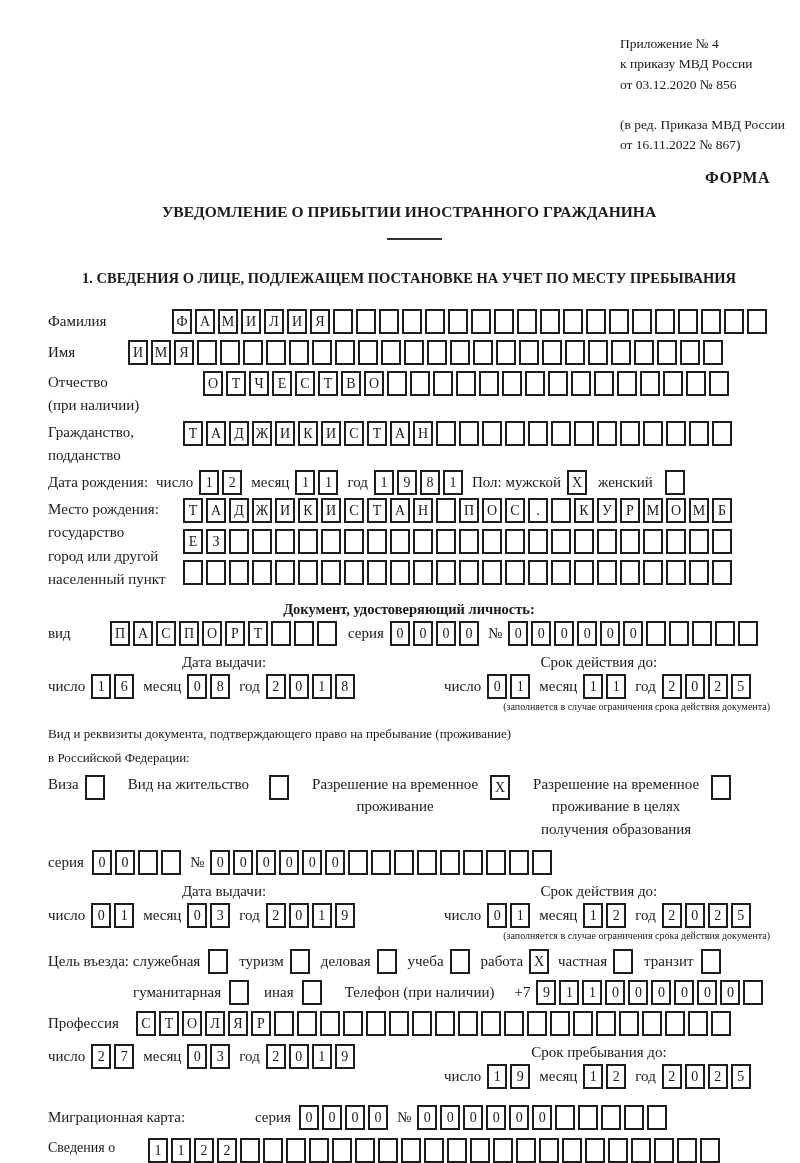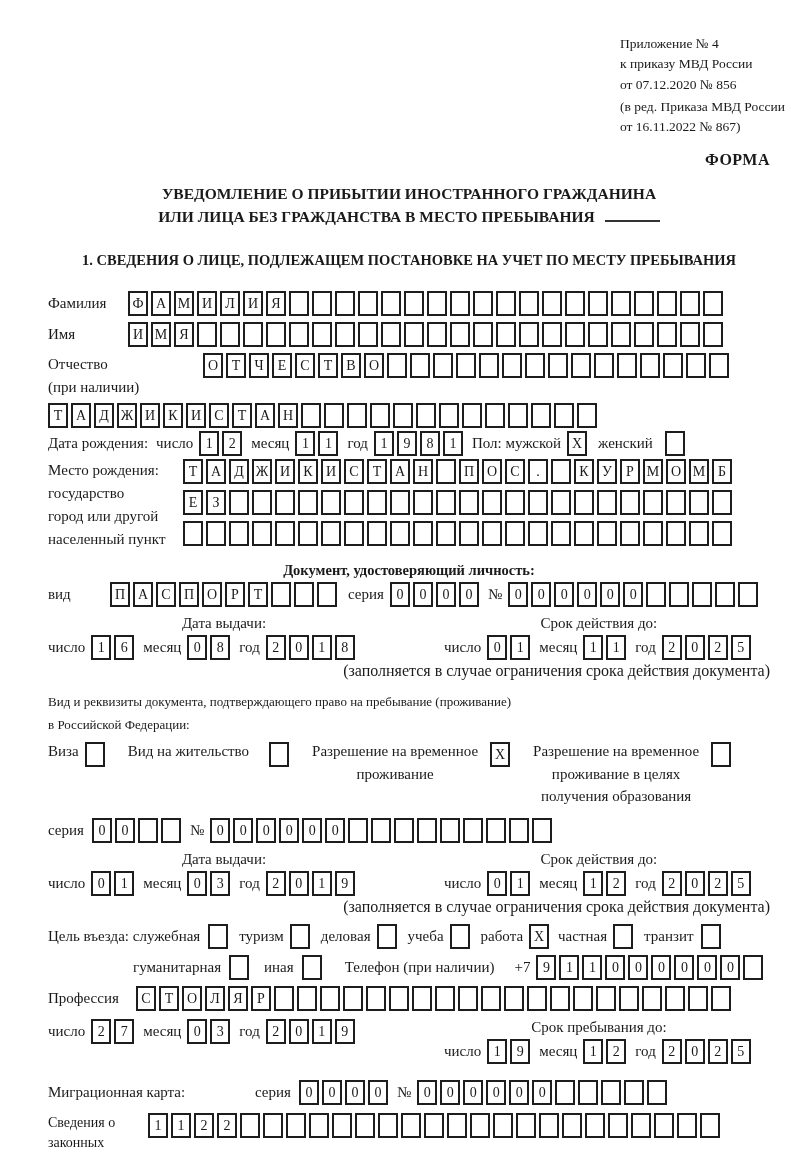--- a/index.html
+++ b/index.html
@@ -3,30 +3,30 @@
 <meta charset="utf-8">
 <style>
   html,body { margin:0; padding:0; background:#888; }
   .page {
     width:800px; height:1163px; box-sizing:border-box;
     margin:0 auto; background:#ffffff; color:#1a1a1a;
     font-family:"Liberation Serif","DejaVu Serif",serif;
     padding:34px 30px 0 48px; overflow:hidden; position:relative;
   }
   .annex { margin-left:572px; font-size:13.5px; line-height:1.5; white-space:nowrap; }
-  .annex .amend-first { margin-top:2px; }
+  .annex .amend-first { margin-top:20px; }
   .forma { text-align:right; font-weight:bold; font-size:16px; margin-top:14px; letter-spacing:.5px; }
   .title { text-align:center; font-weight:bold; font-size:15.5px; line-height:1.45; margin-top:14px; white-space:nowrap; }
   .blank-line { display:inline-block; width:55px; border-bottom:2px solid #333; height:14px; margin-left:10px; vertical-align:baseline; }
   .sec-heading { text-align:center; font-weight:bold; font-size:14.5px; margin-top:24px; white-space:nowrap; }
 
   .row { display:flex; align-items:center; margin-top:6px; white-space:nowrap; }
   .row.tight { margin-top:3px; }
   .lbl { font-size:15px; }
-  .small { font-size:16px; }
+  .small { font-size:10px; }
   .boxes { display:inline-flex; }
   .cell {
     width:16px; height:21px; border:2px solid #1d1d1d; margin-right:3px;
     display:inline-flex; align-items:center; justify-content:center;
     font-size:14px; line-height:21px; background:#fff; flex:0 0 auto;
   }
   .lblcol { display:flex; flex-direction:column; line-height:1.55; }
   .boxcol { display:flex; flex-direction:column; }
   .boxcol .boxes { margin-bottom:6px; }
   .w80  { width:80px;  flex:0 0 80px; }
@@ -55,35 +55,35 @@
   .reps .boxcol .boxes { margin-bottom:8px; }
 </style>
 </head>
 <body>
 
 <div class="page">
 
   <div class="annex">
     <div>Приложение № 4</div>
     <div>к приказу МВД России</div>
-    <div>от 07.12.2020 № 856</div>
+    <div>от 03.12.2020 № 856</div>
     <div class="amend-first">(в ред. Приказа МВД России</div>
     <div>от 16.11.2022 № 867)</div>
   </div>
 
   <div class="forma">ФОРМА</div>
 
   <div class="title">
     <div>УВЕДОМЛЕНИЕ О ПРИБЫТИИ ИНОСТРАННОГО ГРАЖДАНИНА</div>
-    <div><span>ИЛИ ЛИЦА БЕЗ ГРАЖДАНСТВА В МЕСТО ПРЕБЫВАНИЯ</span><span class="blank-line"></span></div>
+    <div><span class="blank-line"></span></div>
   </div>
 
   <div class="sec-heading">1. СВЕДЕНИЯ О ЛИЦЕ, ПОДЛЕЖАЩЕМ ПОСТАНОВКЕ НА УЧЕТ ПО МЕСТУ ПРЕБЫВАНИЯ</div>
 
-  <div class="row" style="margin-top:22px;">
+  <div class="row" style="margin-top:22px;justify-content:space-between;">
     <span class="lbl w80">Фамилия</span>
     <span class="boxes">
         <span class="cell">Ф</span>
         <span class="cell">А</span>
         <span class="cell">М</span>
         <span class="cell">И</span>
         <span class="cell">Л</span>
         <span class="cell">И</span>
         <span class="cell">Я</span>
         <span class="cell"></span>
@@ -166,20 +166,24 @@
         <span class="cell"></span>
         <span class="cell"></span>
         <span class="cell"></span>
         <span class="cell"></span>
         <span class="cell"></span>
         <span class="cell"></span>
       </span>
   </div>
 
   <div class="row tight" style="align-items:flex-start;">
+    <span class="lblcol w135">
+      <span class="lbl">Гражданство,</span>
+      <span class="lbl">подданство</span>
+    </span>
     <span class="boxes">
         <span class="cell">Т</span>
         <span class="cell">А</span>
         <span class="cell">Д</span>
         <span class="cell">Ж</span>
         <span class="cell">И</span>
         <span class="cell">К</span>
         <span class="cell">И</span>
         <span class="cell">С</span>
         <span class="cell">Т</span>

